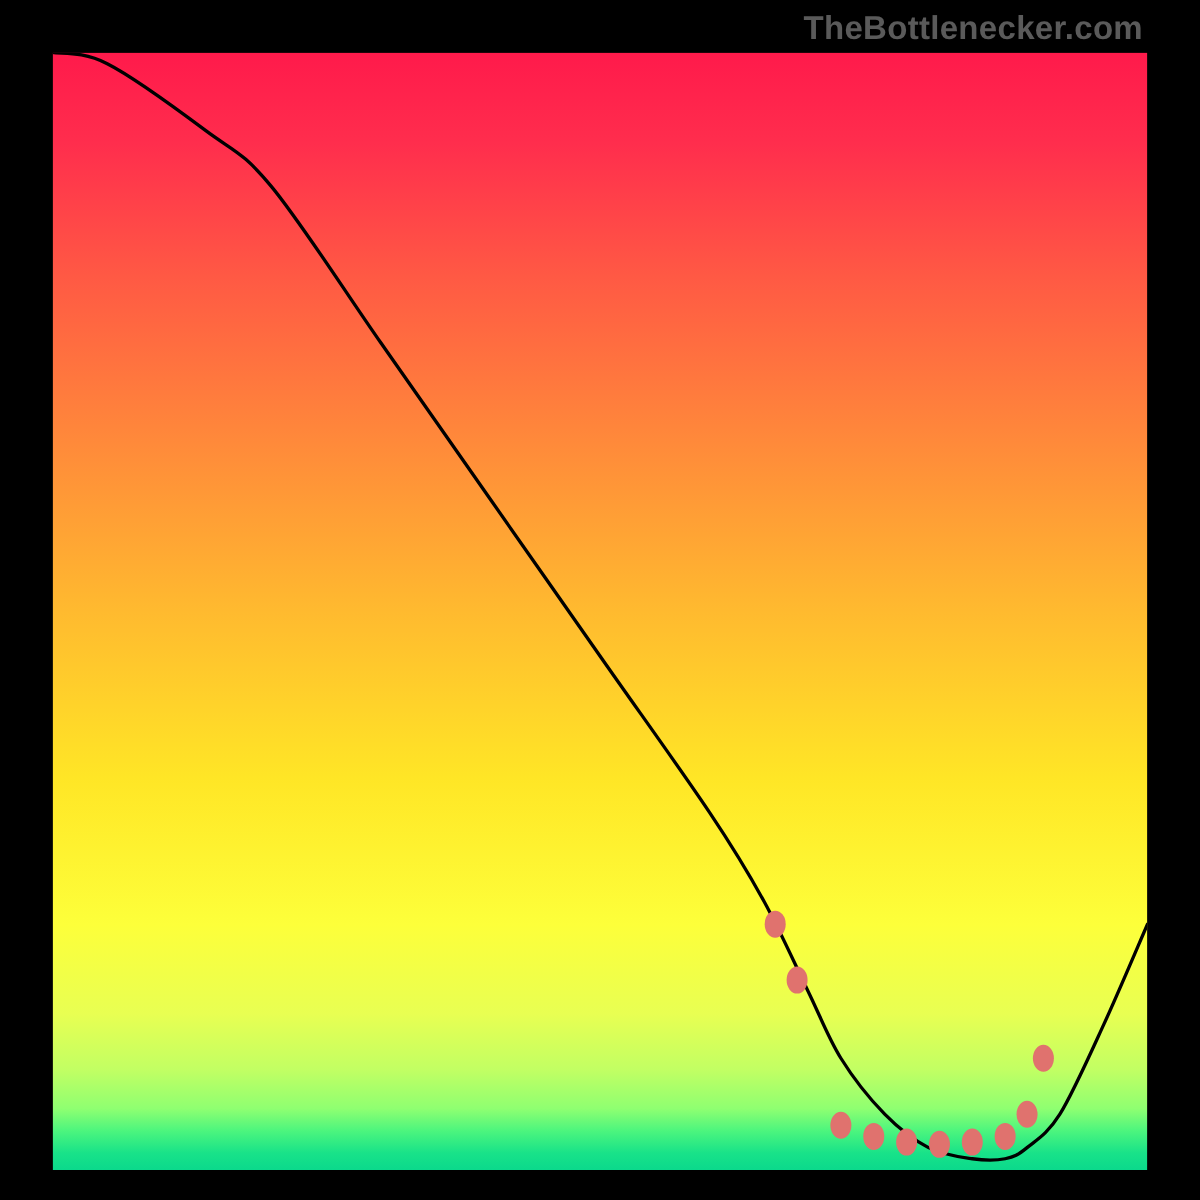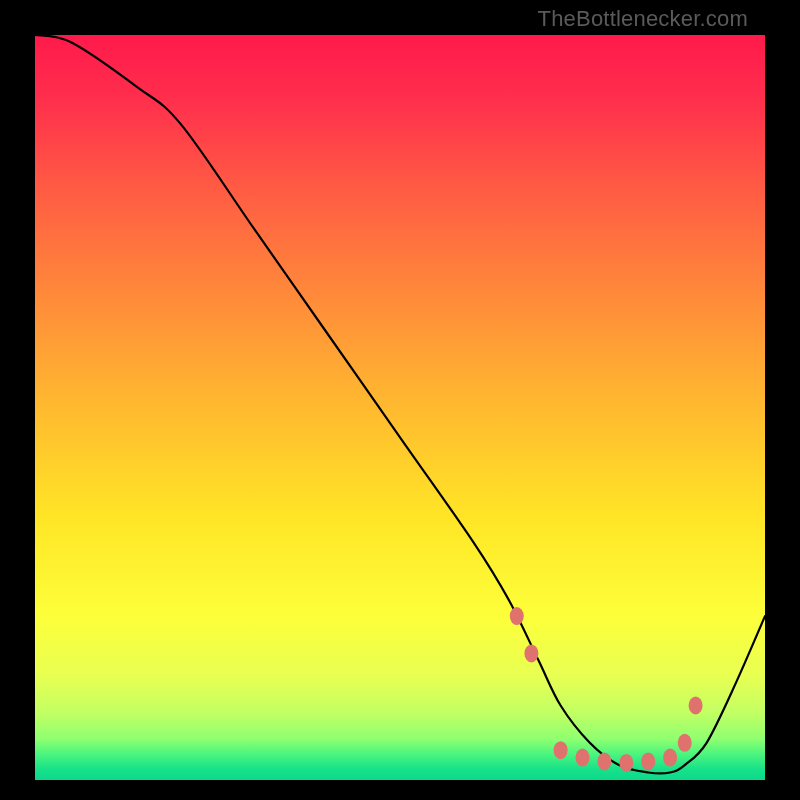--- a/index.html
+++ b/index.html
@@ -30,25 +30,25 @@
   .gradient {
     position: absolute;
     top: 0;
     left: 0;
     width: 100%;
     height: 100%;
   }
   .attribution {
     position: absolute;
     top: 6px;
-    right: 52px;
+    right: 38px;
     color: #5a5a5a;
     font-size: 22px;
     letter-spacing: 0.2px;
-    font-weight: 400;
+    font-weight: 700;
   }
   svg.curve {
     position: absolute;
     top: 0;
     left: 0;
     width: 100%;
     height: 100%;
   }
 </style>
 </head>

